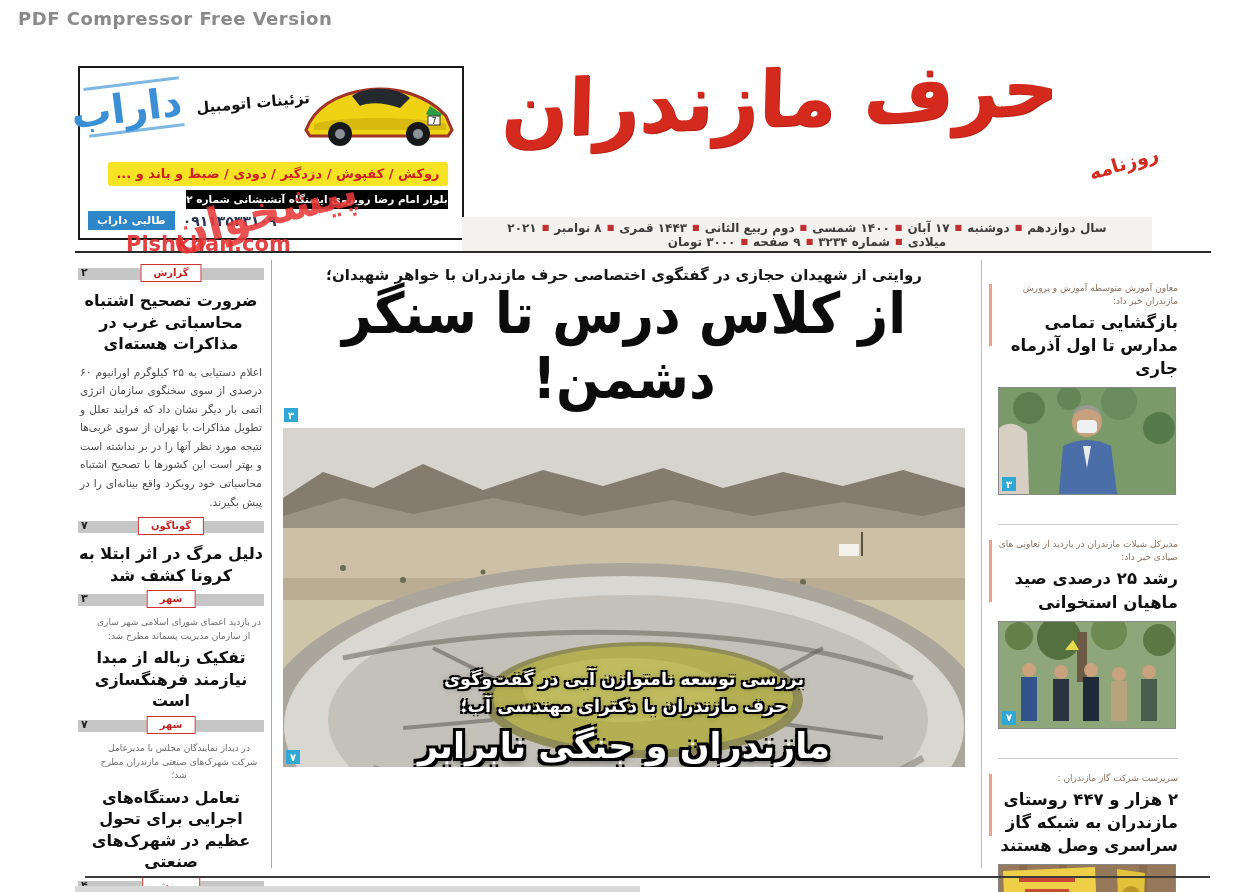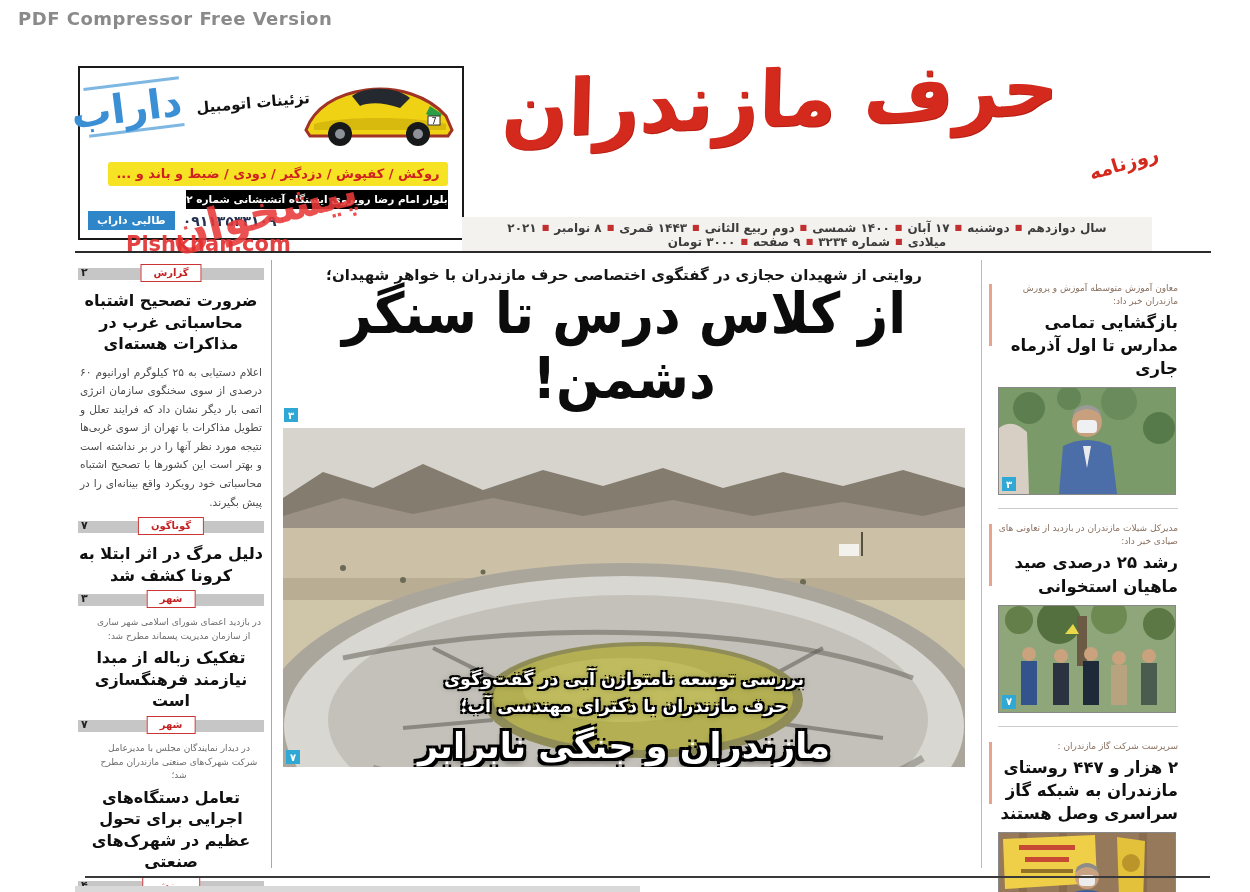--- a/index.html
+++ b/index.html
@@ -68,21 +68,21 @@
   .photo-overlay{position:absolute;left:0;right:0;top:238px;text-align:center;color:#fff;z-index:3;}
   .ov-line{font-size:17.5px;font-weight:bold;line-height:1.55;
            text-shadow:-2px -2px 0 #000,2px -2px 0 #000,-2px 2px 0 #000,2px 2px 0 #000,0 0 6px rgba(0,0,0,.55);}
   .ov-big{font-size:35px;font-weight:bold;margin-top:6px;
           text-shadow:-3px -3px 0 #000,3px -3px 0 #000,-3px 3px 0 #000,3px 3px 0 #000,0 4px 6px rgba(0,0,0,.6);}
   .photo-badge{position:absolute;left:3px;bottom:3px;z-index:4;}
 
   
   .right-col{position:absolute;left:998px;top:282px;width:180px;}
   .r-item{position:relative;}
-  .r-item+.r-item{border-top:1px solid #ccc;margin-top:13px;padding-top:13px;}
+  .r-item+.r-item{border-top:1px solid #ccc;margin-top:29px;padding-top:13px;}
   .r-accent{position:absolute;right:auto;left:-9px;top:2px;width:3px;height:62px;background:#e8a38f;}
   .r-item+.r-item .r-accent{top:15px;}
   .r-kicker{font-size:9px;color:#8a7060;text-align:right;line-height:1.45;margin-bottom:3px;}
   .r-headline{margin:0 0 7px 0;font-size:16.5px;font-weight:bold;text-align:right;line-height:1.4;color:#101010;}
   .r-photo{position:relative;width:176px;height:106px;border:1px solid #888;overflow:hidden;}
 </style>
 </head>
 <body>
 
 <div id="page">

